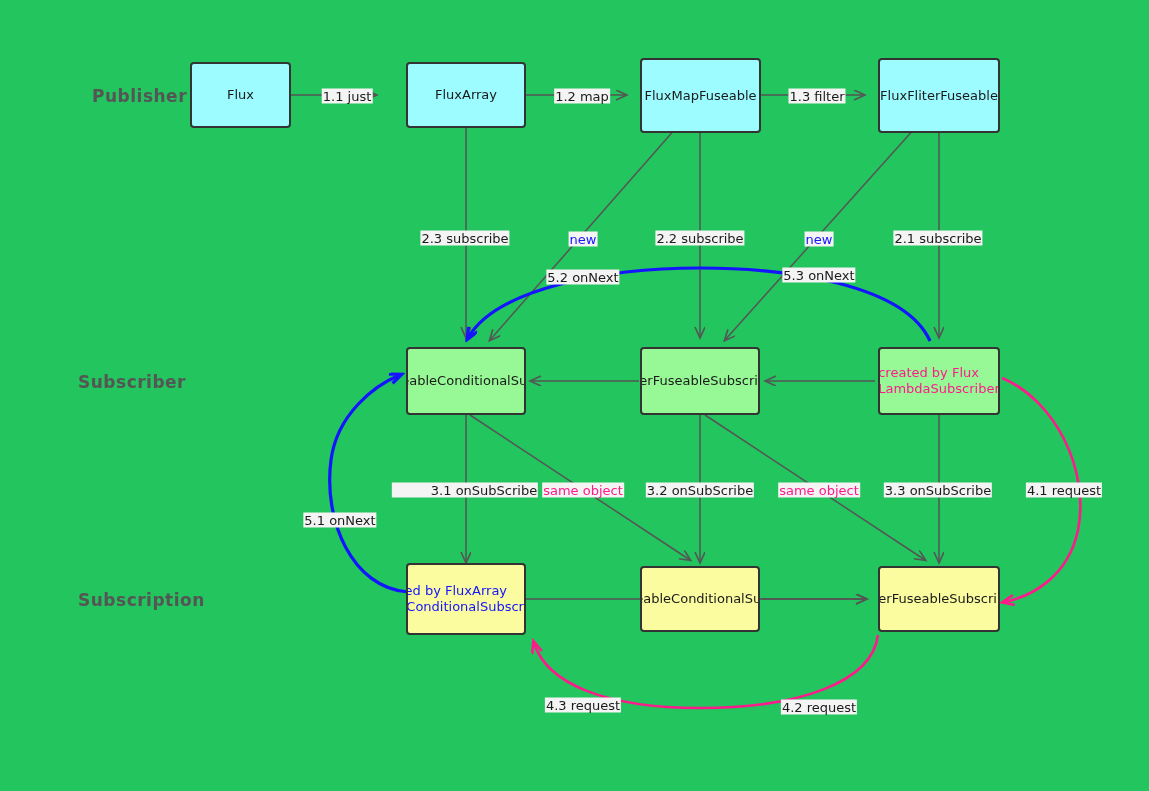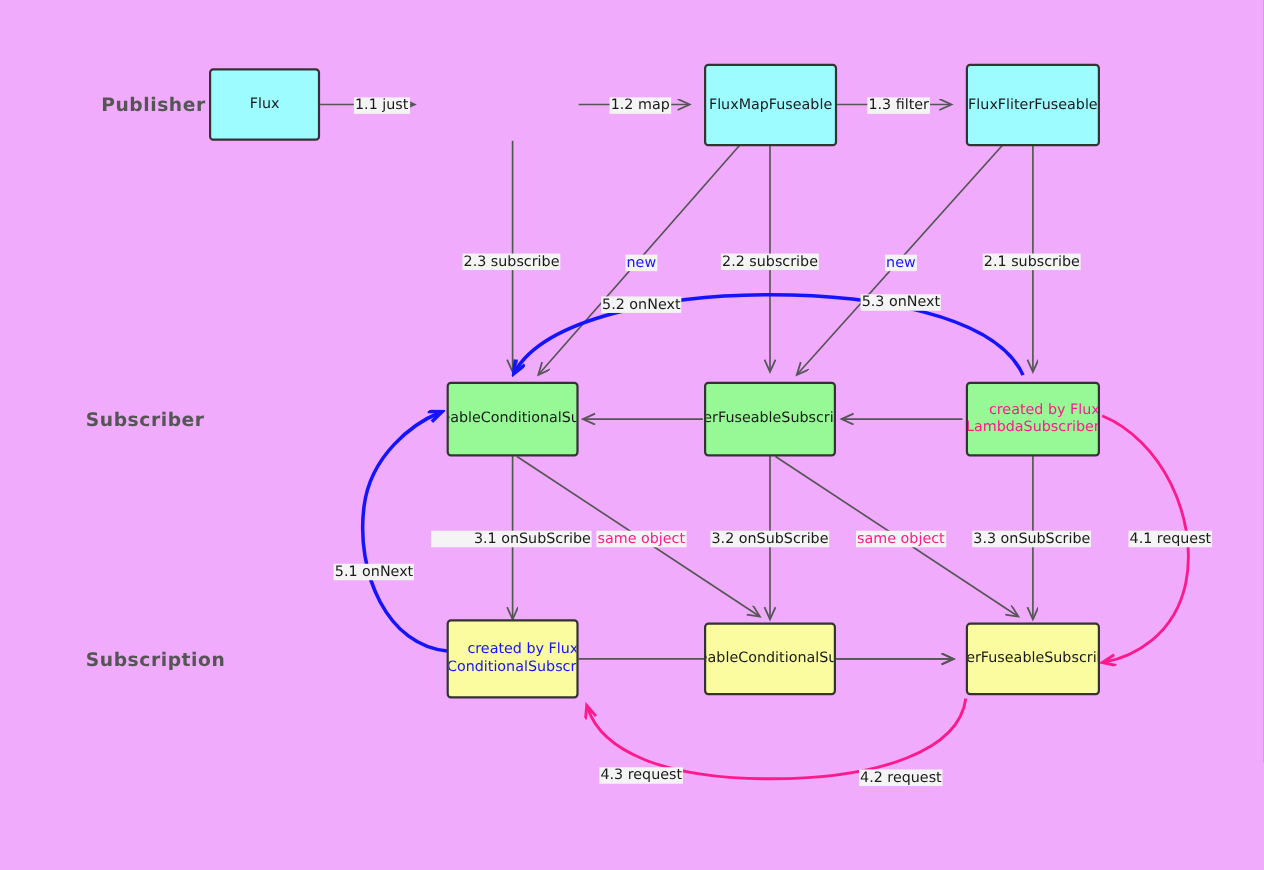--- a/index.html
+++ b/index.html
@@ -7,38 +7,38 @@
     padding: 0;
     background: #000000;
   }
   body {
     font-family: "DejaVu Sans", sans-serif;
   }
   #stage {
     position: relative;
     width: 1149px;
     height: 791px;
-    background: #f0abfc;
+    background: #22c55e;
     overflow: hidden;
   }
   svg#wires {
     position: absolute;
     left: 0; top: 0;
     width: 1149px;
     height: 791px;
   }
   .node {
     position: absolute;
     box-sizing: border-box;
     border: 2px solid #333333;
     border-radius: 4px;
     display: flex;
     align-items: center;
     justify-content: center;
-    text-align: right;
+    text-align: left;
     line-height: 1.22;
     font-size: 13px;
     padding: 12px 6px;
     overflow: hidden;
   }
   .node-pub  { background: #9cfcff; color: #1a1a1a; }
   .node-sub  { background: #96f996; color: #1a1a1a; }
   .node-scr  { background: #fbfb9f; color: #1a1a1a; }
   .txt-pink  { color: #ff1a8c; }
   .txt-blue  { color: #1414ff; }
@@ -130,20 +130,21 @@
       <path d="M1002,378 C1055,400 1090,470 1078,530 C1068,578 1030,597 1004,602"></path>
       <path d="M878,635 C872,682 800,708 700,708 C606,708 547,684 534,643"></path>
     </g>
   </svg>
 
   <div class="swimlane" style="left:92px; top:86px;">Publisher</div>
   <div class="swimlane" style="left:78px; top:372px;">Subscriber</div>
   <div class="swimlane" style="left:78px; top:590px;">Subscription</div>
 
   <div class="node node-pub" style="left:190px; top:62px; width:101px; height:66px;">Flux</div>
+  <div class="node node-pub" style="left:406px; top:62px; width:120px; height:66px;">FluxArray</div>
   <div class="node node-pub" style="left:640px; top:58px; width:121px; height:75px;">FluxMapFuseable</div>
   <div class="node node-pub" style="left:878px; top:58px; width:122px; height:75px;">FluxFliterFuseable</div>
 
   <div class="node node-sub" style="left:406px; top:347px; width:120px; height:68px;">MapFuseableConditionalSubscriber</div>
   <div class="node node-sub" style="left:640px; top:347px; width:120px; height:68px;">FilterFuseableSubscriber</div>
   <div class="node node-sub txt-pink" style="left:878px; top:347px; width:122px; height:68px;">created by Flux LambdaSubscriber</div>
 
   <div class="node node-scr txt-blue" style="left:406px; top:563px; width:120px; height:72px;">created by FluxArray ArrayConditionalSubscription</div>
   <div class="node node-scr" style="left:640px; top:566px; width:120px; height:66px;">MapFuseableConditionalSubscriber</div>
   <div class="node node-scr" style="left:878px; top:566px; width:122px; height:66px;">FilterFuseableSubscriber</div>

